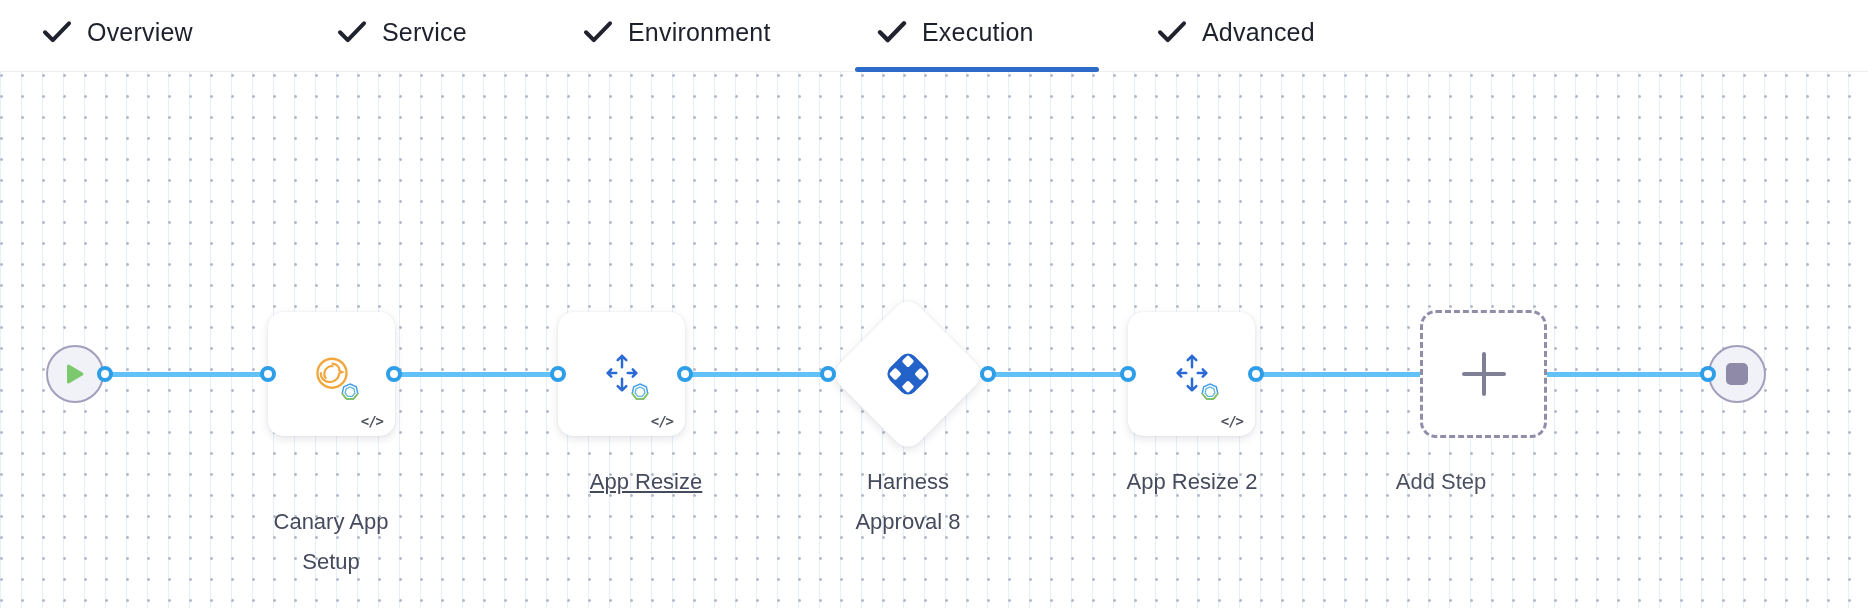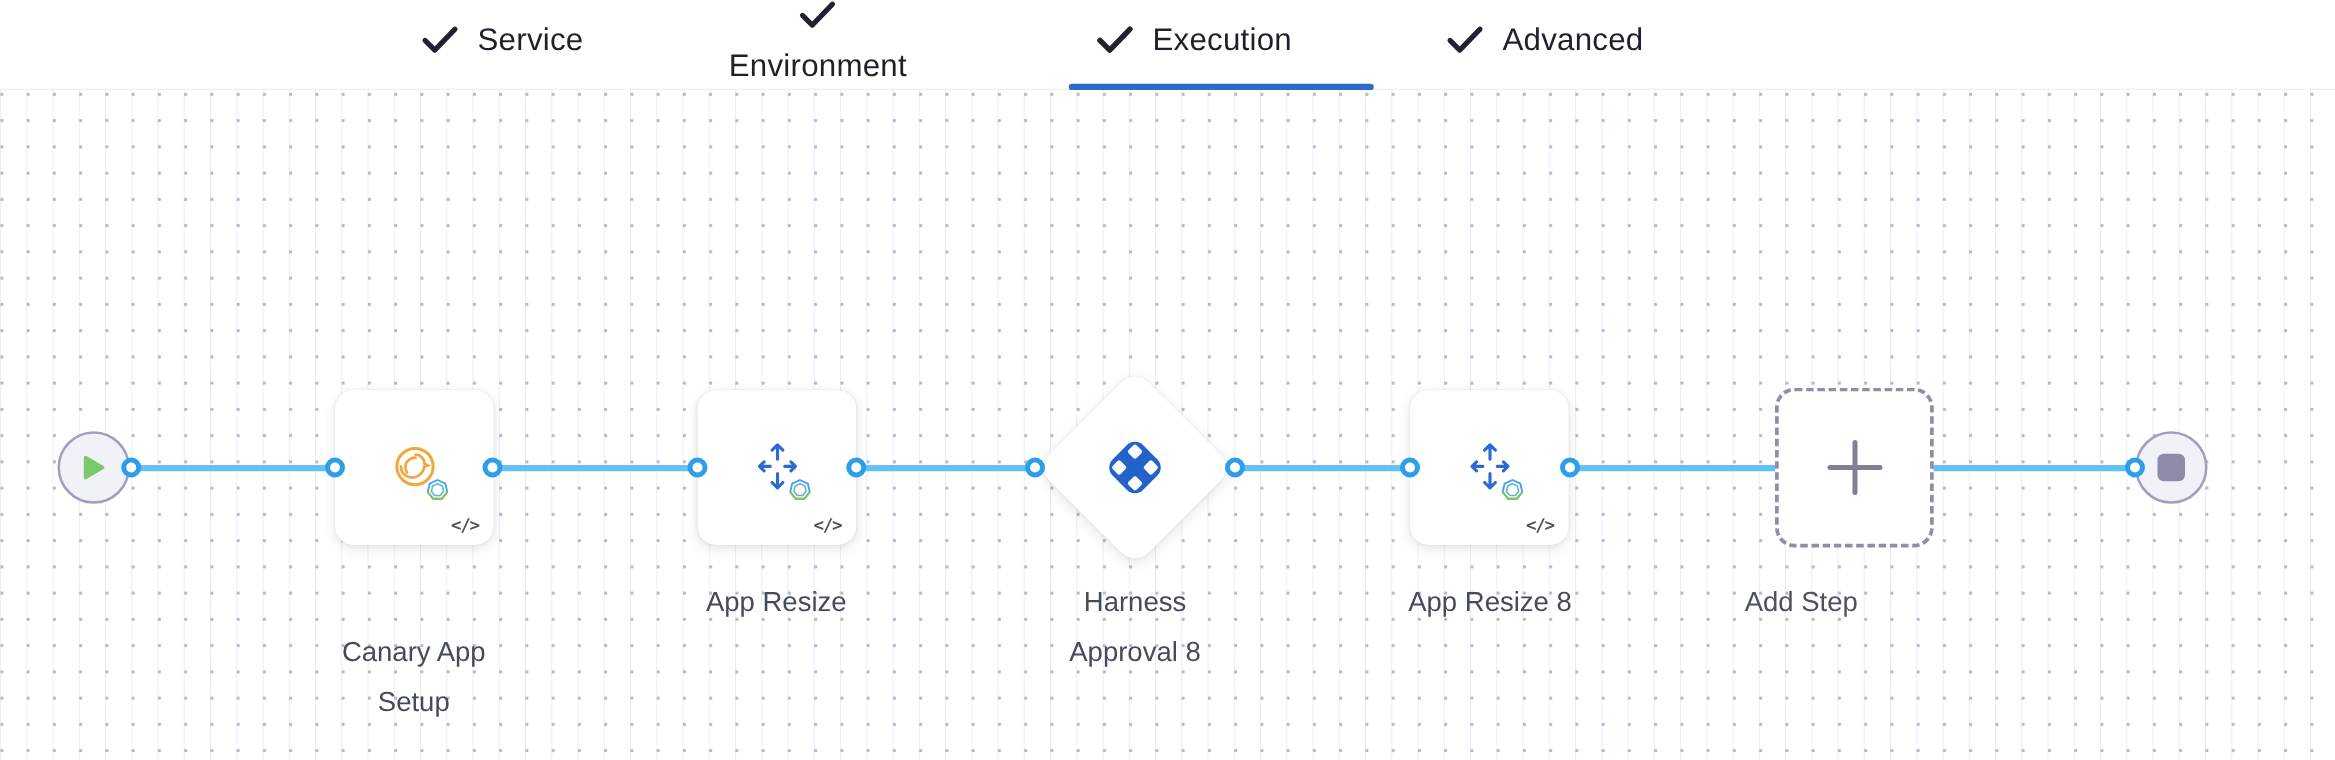--- a/index.html
+++ b/index.html
@@ -11,21 +11,21 @@
   
   .left-strip{position:absolute;left:0;top:0;width:7px;height:608px;background:#f4f4f7;}
 
   
   .header{position:absolute;left:0;top:0;width:1868px;height:72px;background:#ffffff;border-bottom:1px solid #edeef2;}
   .tab{position:absolute;top:0;height:64px;display:flex;align-items:center;gap:15px;cursor:pointer;}
   .tab .label{font-size:25px;color:#1d212c;letter-spacing:.2px;white-space:nowrap;}
   .tab.active .label{font-weight:400;}
   .tab-overview{left:42px;}
   .tab-service{left:337px;}
-  .tab-environment{left:583px;flex-direction:column;}
+  .tab-environment{left:583px;}
   .tab-execution{left:877px;}
   .tab-advanced{left:1157px;text-align:right;}
   .active-underline{position:absolute;left:855px;top:67px;width:244px;height:5px;border-radius:3px;background:#2e6ac9;}
   .check-icon{width:30px;height:24px;flex:0 0 auto;}
 
   
   .canvas{
     position:absolute;left:0;top:72px;width:1868px;height:536px;
     background-color:#ffffff;
     background-image:
@@ -59,34 +59,40 @@
     transform:rotate(45deg);z-index:2;box-shadow:2px 2px 10px rgba(40,45,80,.12), 0 0 2px rgba(40,45,80,.10);cursor:pointer;}
   .diamond-inner{position:absolute;inset:0;display:flex;align-items:center;justify-content:center;transform:rotate(-45deg);}
 
   
   .add-step{position:absolute;left:1420px;top:238px;width:127px;height:128px;background:#fff;border-radius:16px;
     border:3px dashed #908da9;z-index:2;display:flex;align-items:center;justify-content:center;cursor:pointer;}
 
   
   .node-label{position:absolute;top:390px;font-size:22px;line-height:40px;color:#454a5c;text-align:center;z-index:3;}
   .label-canary{left:256px;width:150px;margin-top:40px;}
-  .label-resize1{left:521px;width:200px;}
+  .label-resize1{left:546px;width:200px;text-decoration:underline;}
   .label-approval{left:833px;width:150px;}
   .label-resize2{left:1092px;width:200px;}
   .label-addstep{left:1341px;width:200px;color:#4d5263;}
 </style>
 </head>
 <body>
 
 <div id="stage">
 
   <div class="left-strip"></div>
 
   <div class="header">
 
+    <div class="tab tab-overview">
+      <svg class="check-icon" viewBox="0 0 20 16">
+          <path d="M2 8.2 L7.2 13.4 L18 2.2" fill="none" stroke="#20232e" stroke-width="2.7" stroke-linecap="round" stroke-linejoin="round"></path>
+        </svg>
+      <span class="label">Overview</span>
+    </div>
 
     <div class="tab tab-service">
       <svg class="check-icon" viewBox="0 0 20 16">
           <path d="M2 8.2 L7.2 13.4 L18 2.2" fill="none" stroke="#20232e" stroke-width="2.7" stroke-linecap="round" stroke-linejoin="round"></path>
         </svg>
       <span class="label">Service</span>
     </div>
 
     <div class="tab tab-environment">
       <svg class="check-icon" viewBox="0 0 20 16">
@@ -195,17 +201,17 @@
     <div class="ring" style="left:677px;"></div>
     <div class="ring" style="left:820px;"></div>
     <div class="ring" style="left:980px;"></div>
     <div class="ring" style="left:1120px;"></div>
     <div class="ring" style="left:1248px;"></div>
     <div class="ring" style="left:1700px;"></div>
 
     <div class="node-label label-canary">Canary App Setup</div>
     <div class="node-label label-resize1">App Resize</div>
     <div class="node-label label-approval">Harness Approval 8</div>
-    <div class="node-label label-resize2">App Resize 8</div>
+    <div class="node-label label-resize2">App Resize 2</div>
     <div class="node-label label-addstep">Add Step</div>
 
   </div>
 </div>
 
 </body></html>

